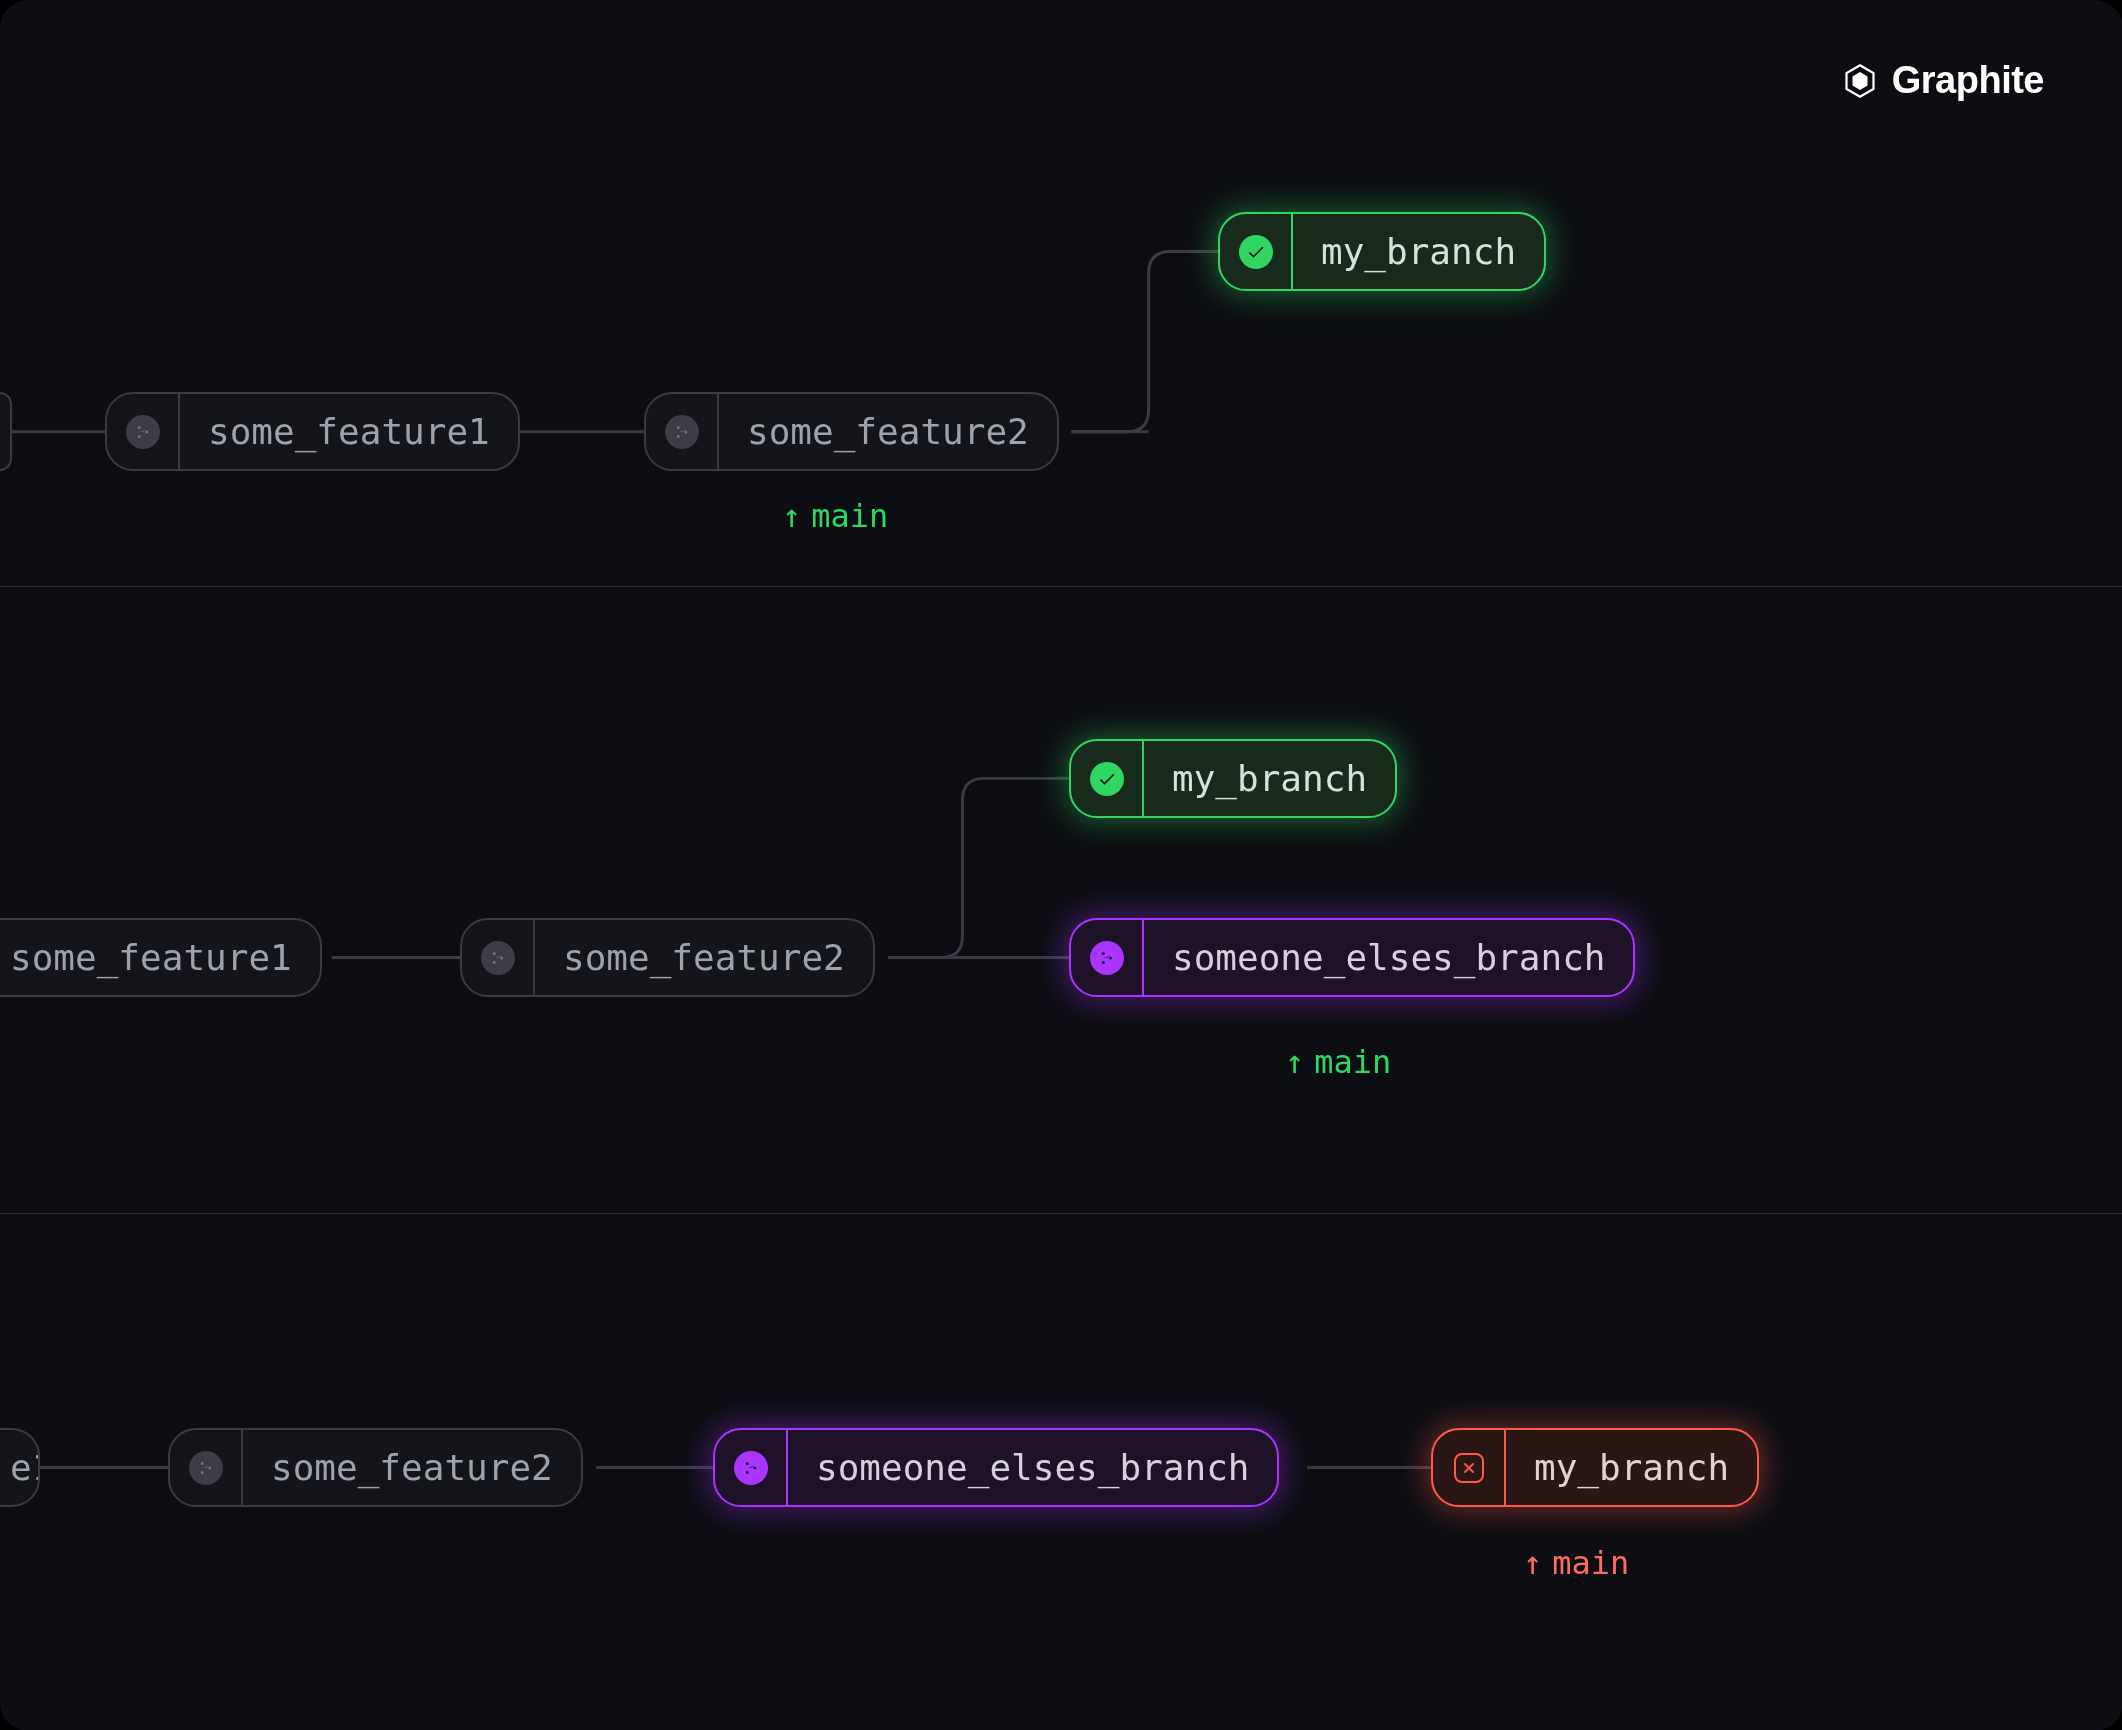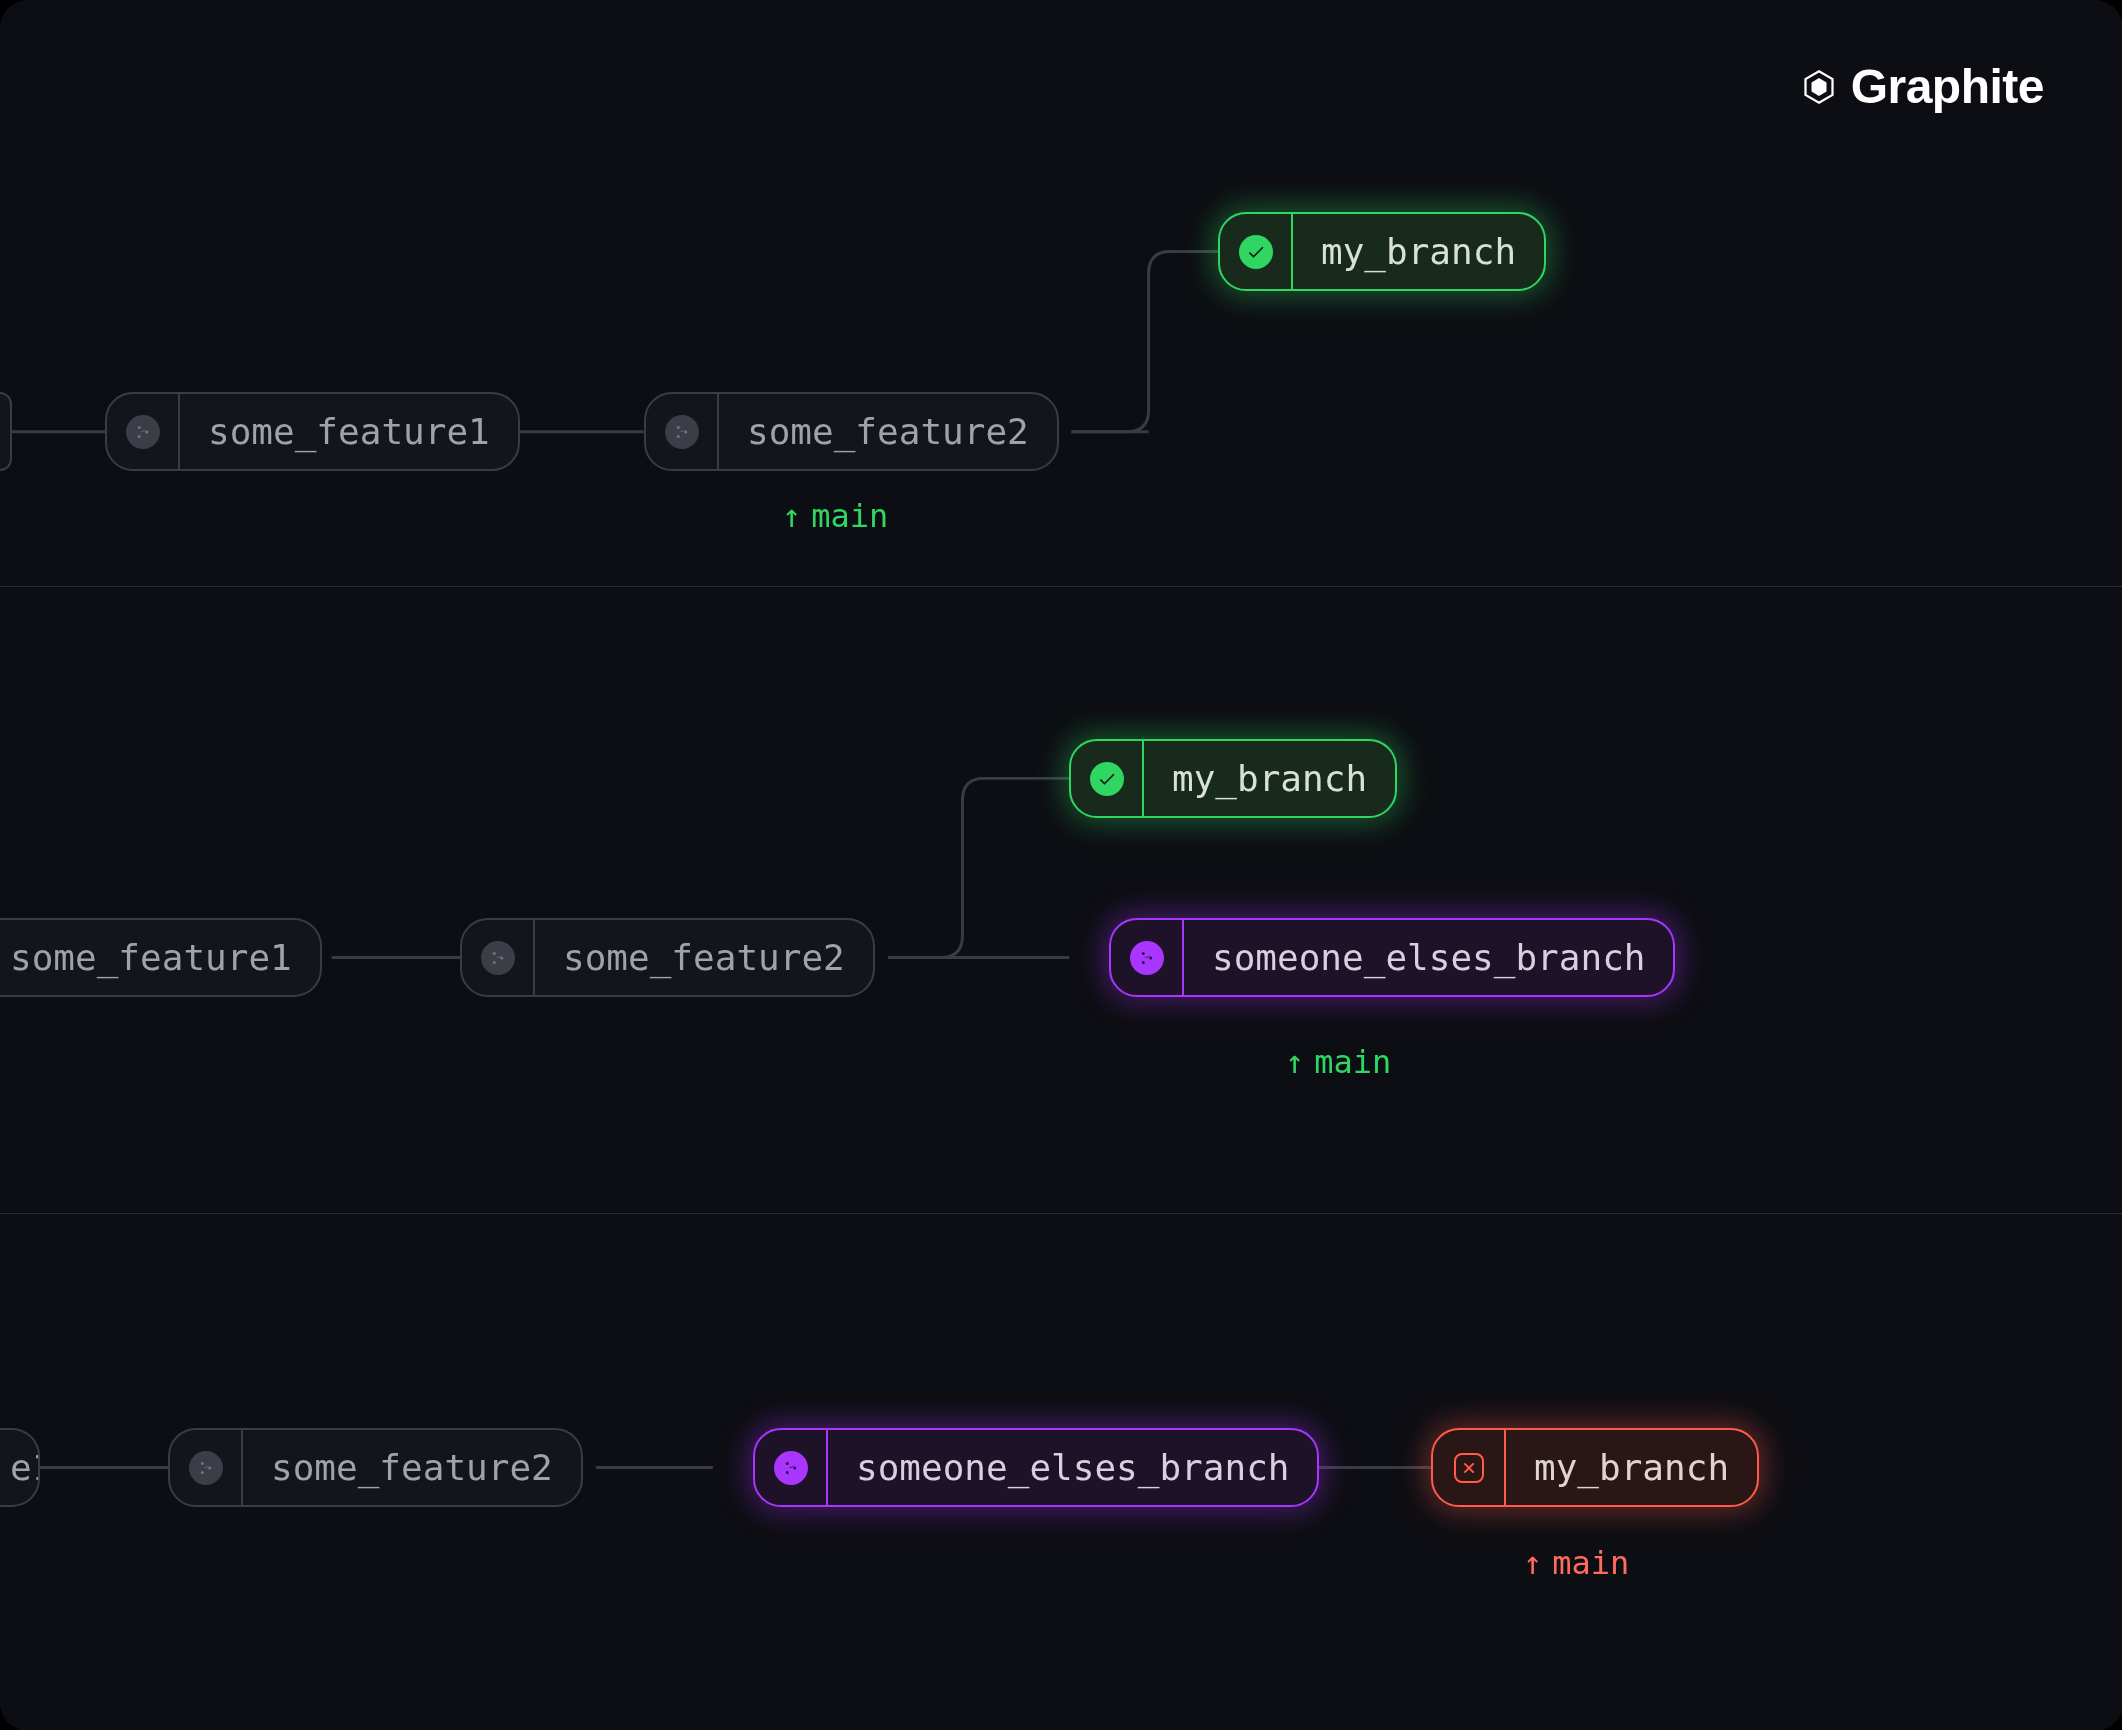--- a/index.html
+++ b/index.html
@@ -27,21 +27,21 @@
     display: flex;
     align-items: center;
     gap: 14px;
   }
   .brand-icon {
     width: 36px; height: 36px;
   }
   .brand-label {
     font-family: -apple-system, BlinkMacSystemFont, "Segoe UI", sans-serif;
     font-weight: 600;
-    font-size: 48px;
+    font-size: 38px;
     letter-spacing: -0.5px;
     color: #fff;
   }
 
   
   .divider {
     position: absolute;
     left: 0; right: 0;
     height: 1px;
     background: #2a2b33;
@@ -88,21 +88,20 @@
     background: #182a1c;
     box-shadow: 0 0 28px 6px rgba(47,214,97,0.35);
   }
   .node.green .icon-cell { border-right-color: #2fd661; }
   .node.green .label-cell { color: #d9e0d9; }
 
   .node.purple {
     border-color: #a935ff;
     background: #1e1228;
     box-shadow: 0 0 28px 6px rgba(169,53,255,0.35);
-    margin-left: 40px;
   }
   .node.purple .icon-cell { border-right-color: #a935ff; }
   .node.purple .label-cell { color: #d8d0e0; }
 
   .node.red {
     border-color: #ff5a4a;
     background: #2a1614;
     box-shadow: 0 0 28px 6px rgba(255,90,74,0.35);
   }
   .node.red .icon-cell { border-right-color: #ff5a4a; }

